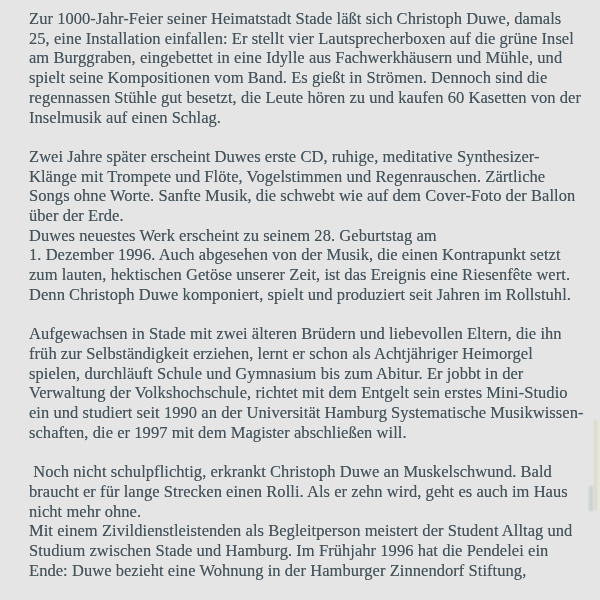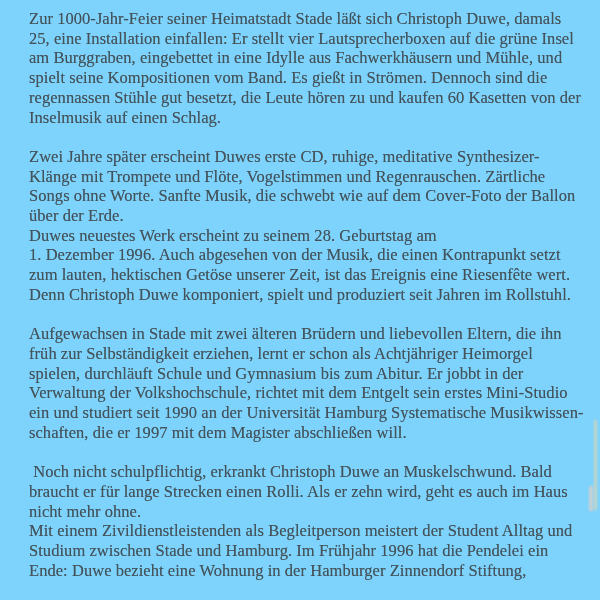--- a/index.html
+++ b/index.html
@@ -4,21 +4,21 @@
 <style>
   html, body {
     margin: 0;
     padding: 0;
     background: #ffffff;
   }
   .page {
     position: relative;
     width: 600px;
     height: 600px;
-    background: #7dd3fc;
+    background: #e5e5e5;
     overflow: hidden;
     font-family: "Liberation Serif", "DejaVu Serif", serif;
   }
   .text-column {
     position: absolute;
     left: 29px;
     top: 9px;
     color: #44525a;
     font-size: 16.5px;
     line-height: 19.7px;

